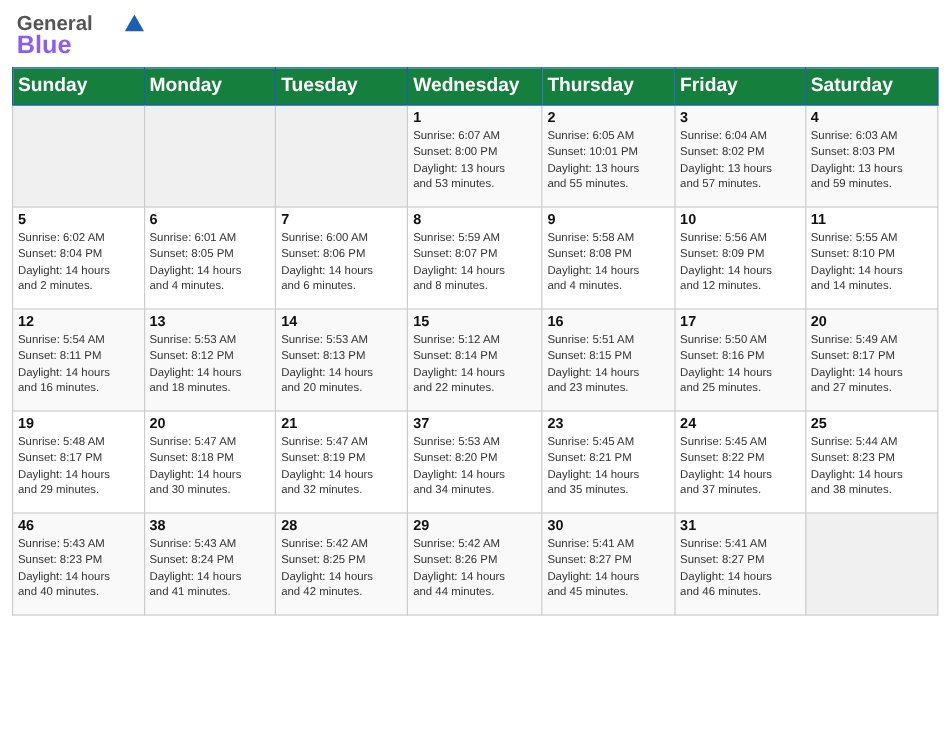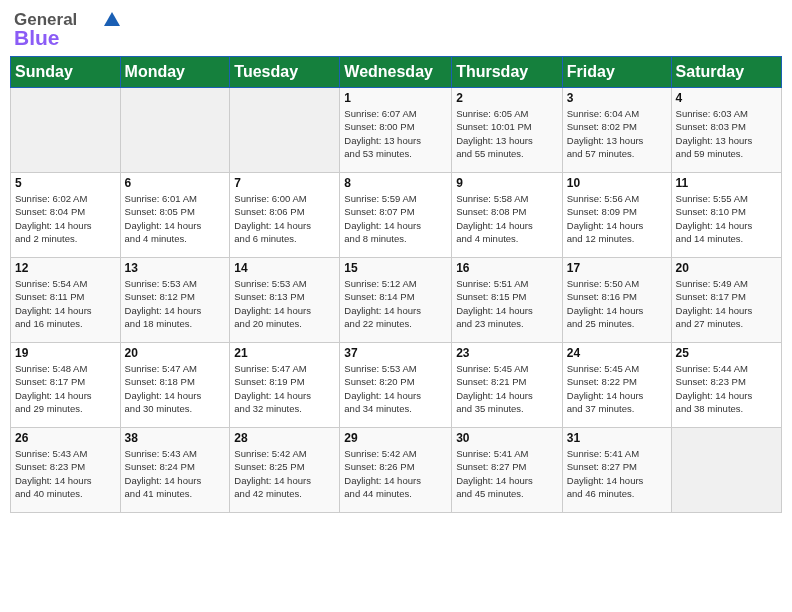--- a/index.html
+++ b/index.html
@@ -292,21 +292,21 @@
         <td>
           <div class="day-number">25</div>
           <div class="day-info">Sunrise: 5:44 AM</div>
           <div class="day-info">Sunset: 8:23 PM</div>
           <div class="day-info">Daylight: 14 hours</div>
           <div class="day-info">and 38 minutes.</div>
         </td>
       </tr>
       <tr>
         <td>
-          <div class="day-number">26</div>
+          <div class="day-number">46</div>
           <div class="day-info">Sunrise: 5:43 AM</div>
           <div class="day-info">Sunset: 8:23 PM</div>
           <div class="day-info">Daylight: 14 hours</div>
           <div class="day-info">and 40 minutes.</div>
         </td>
         <td>
           <div class="day-number">38</div>
           <div class="day-info">Sunrise: 5:43 AM</div>
           <div class="day-info">Sunset: 8:24 PM</div>
           <div class="day-info">Daylight: 14 hours</div>

